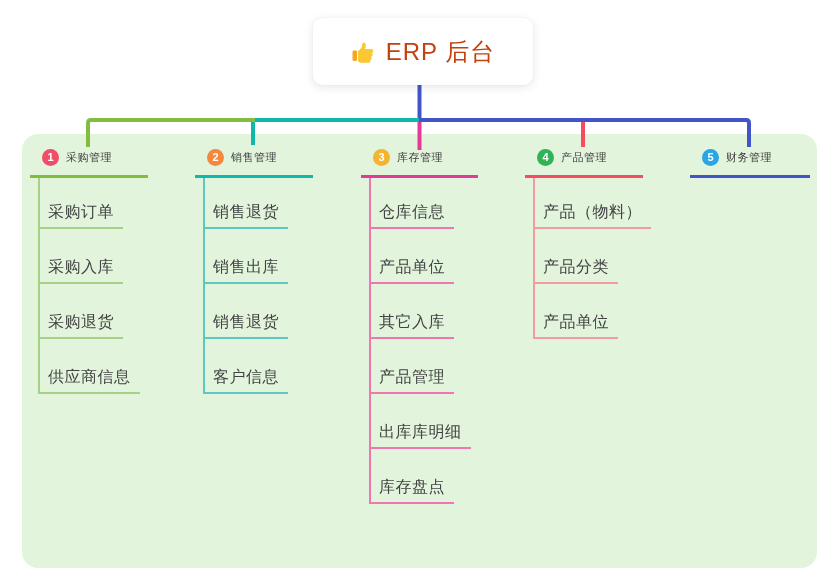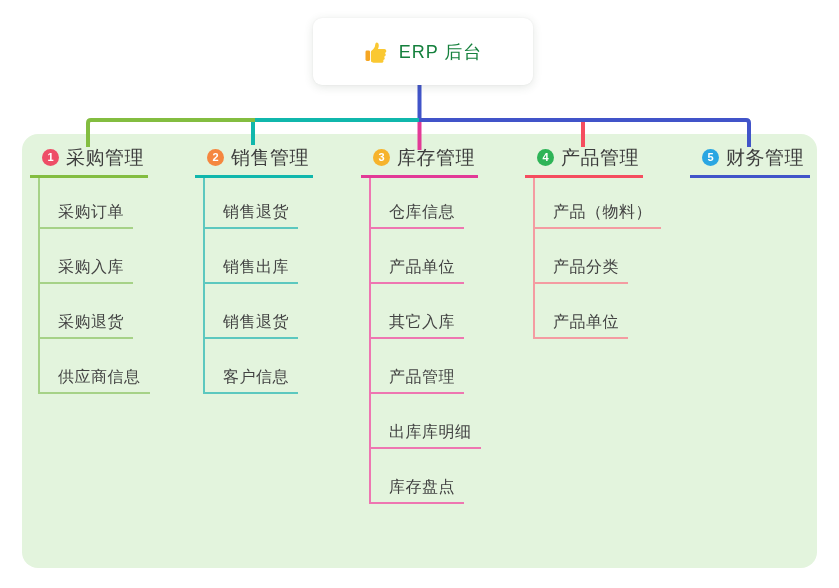--- a/index.html
+++ b/index.html
@@ -11,32 +11,32 @@
     background:var(--panel-bg);border-radius:16px;z-index:0;}
 
   
   #wires{position:absolute;left:0;top:0;width:839px;height:588px;z-index:1;pointer-events:none;}
   .ln{fill:none;}
 
   
   #root-card{position:absolute;left:313px;top:18px;width:220px;height:67px;background:#fff;
     border-radius:9px;box-shadow:0 2px 10px rgba(60,80,60,.14), 0 0 2px rgba(0,0,0,.06);
     display:flex;align-items:center;justify-content:center;gap:11px;z-index:2;cursor:pointer;}
-  #root-card .root-title{font-size:18px;color:#15803d;letter-spacing:1px;}
+  #root-card .root-title{font-size:24px;color:#c2410c;letter-spacing:1px;}
 
   
   .branch{position:absolute;top:148px;z-index:2;}
   .topic{display:flex;align-items:center;height:30px;padding:0 0 8px 12px;box-sizing:border-box;
     border-bottom:3px solid var(--main);cursor:pointer;}
   .badge{width:17px;height:17px;border-radius:50%;background:var(--badge);color:#fff;
     font-size:11px;font-weight:bold;line-height:17px;text-align:center;flex:0 0 17px;margin-right:7px;}
-  .topic-label{font-size:19px;color:#3d3d3d;white-space:nowrap;letter-spacing:.5px;}
+  .topic-label{font-size:11px;color:#3d3d3d;white-space:nowrap;letter-spacing:.5px;}
   .children{list-style:none;margin:0 0 0 8px;padding:0;border-left:2px solid var(--light);}
   .child{display:flex;align-items:flex-end;height:55px;box-sizing:border-box;
-    width:-moz-fit-content;width:fit-content;padding:0 9px 4px 18px;
+    width:-moz-fit-content;width:fit-content;padding:0 9px 4px 8px;
     border-bottom:2px solid var(--light);font-size:16px;color:#434343;white-space:nowrap;
     letter-spacing:.5px;cursor:pointer;}
   .child:first-child{height:51px;}
 </style>
 </head>
 <body>
 
 <div id="stage">
 
   <div id="panel"></div>

